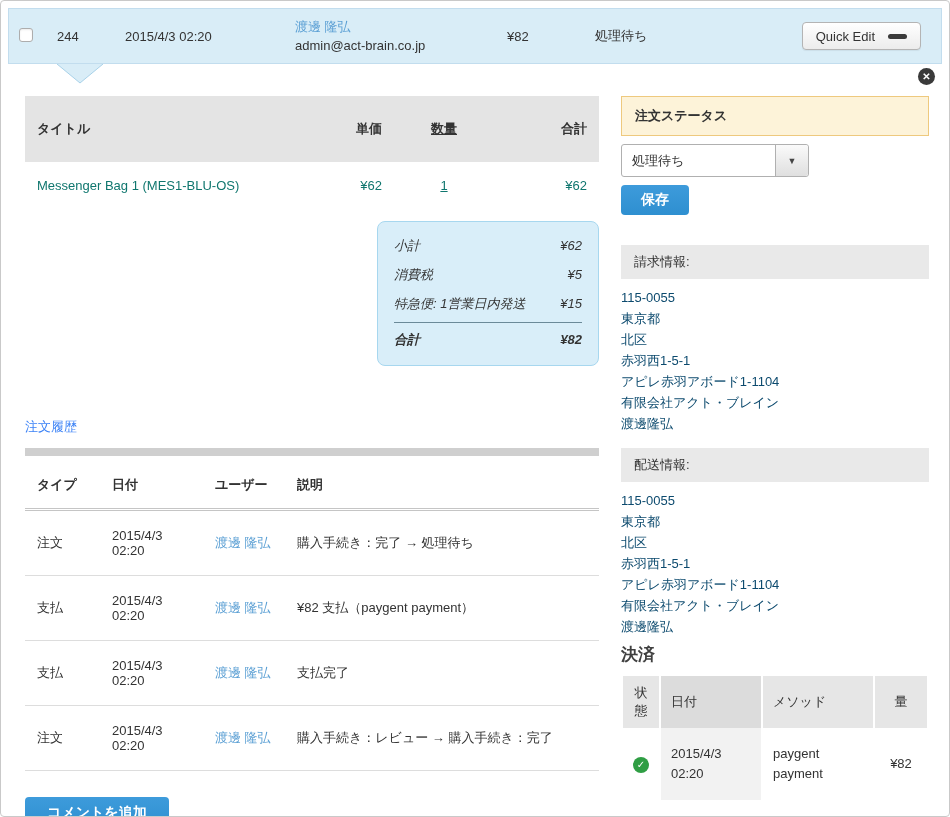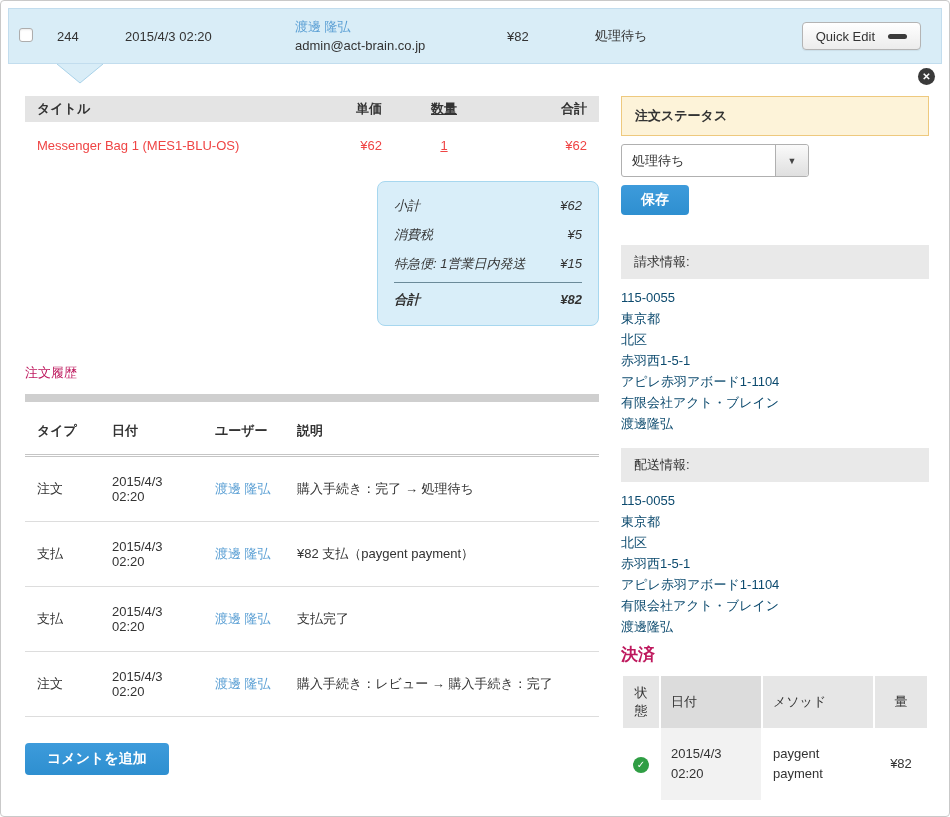--- a/index.html
+++ b/index.html
@@ -62,43 +62,43 @@
   }
 
   
   .content { display: flex; gap: 22px; margin: 32px 20px 0 24px; }
   .left-col { flex: 1; min-width: 0; }
   .right-col { flex: 0 0 308px; }
 
   
   .items-table { width: 100%; border-collapse: collapse; }
   .items-table th {
-    background: #e4e4e4; padding: 4px 12px; font-size: 13px; font-weight: 700; color: #333;
-  }
-  .items-table td { padding: 16px 12px; color: #ef4444; }
+    background: #e4e4e4; padding: 24px 12px; font-size: 13px; font-weight: 700; color: #333;
+  }
+  .items-table td { padding: 16px 12px; color: #0f766e; }
   .c-title { text-align: left; }
   .c-unit  { text-align: right; width: 75px; }
   .c-qty   { text-align: center; width: 100px; text-decoration: underline; }
   .c-total { text-align: right; width: 105px; }
 
   
   .summary-box {
     width: 222px; margin: 12px 0 0 auto;
     background: var(--summary-bg, #d9eef9);
     border: 1px solid var(--summary-border, #a7d7ef);
     border-radius: 8px;
     padding: 9px 16px 11px 16px;
     font-style: italic;
   }
   .summary-row { display: flex; justify-content: space-between; line-height: 29px; }
   .summary-divider { border-top: 1px solid #6b8a99; margin: 4px 0 2px; }
   .summary-total { font-weight: 700; }
 
   
-  .history-title { margin-top: 38px; color: #be185d; }
+  .history-title { margin-top: 52px; color: #3b82f6; }
   .history-bar { height: 8px; background: #cfcfcf; margin-top: 12px; }
   .history-table { width: 100%; border-collapse: collapse; }
   .history-table th {
     text-align: left; font-weight: 700; color: #333;
     padding: 20px 12px 14px; border-bottom: 3px double #c5c5c5;
   }
   .history-table td { padding: 17px 12px; border-bottom: 1px solid #ddd; color: #333; }
   .h-type { width: 75px; }
   .h-date { width: 103px; }
   .h-user { width: 82px; white-space: nowrap; }
@@ -132,21 +132,21 @@
     font-size: 9px; color: #444;
   }
   .save-btn { margin-top: 8px; padding: 6px 20px; }
 
   .info-header { background: #e9e9e9; padding: 8px 13px; color: #333; }
   .billing-header { margin-top: 30px; }
   .shipping-header { margin-top: 14px; }
   .addr-lines { margin-top: 8px; }
   .addr-line { line-height: 21px; color: #0c4a6e; }
 
-  .payments-title { margin-top: 6px; font-size: 17px; font-weight: 700; color: #be185d; }
+  .payments-title { margin-top: 6px; font-size: 17px; font-weight: 700; color: #404040; }
   .payments-table { margin-top: 10px; width: 100%; border-collapse: separate; border-spacing: 2px 0; }
   .payments-table th {
     background: #e6e6e6; color: #333; font-weight: 400;
     padding: 8px 10px; height: 48px; text-align: left; vertical-align: middle;
   }
   .payments-table th.p-status, .payments-table th.p-amount { text-align: center; }
   .payments-table th.p-date { background: #dcdcdc; }
   .payments-table td { padding: 16px 10px; vertical-align: middle; color: #333; line-height: 20px; }
   .payments-table td.p-date { background: #f2f2f2; }
   .payments-table td.p-status, .payments-table td.p-amount { text-align: center; }

